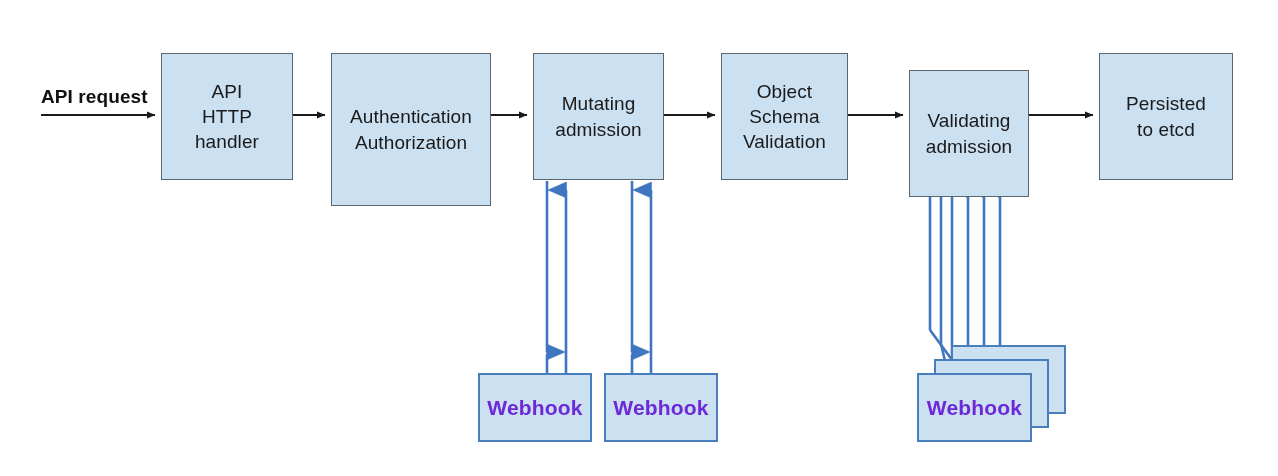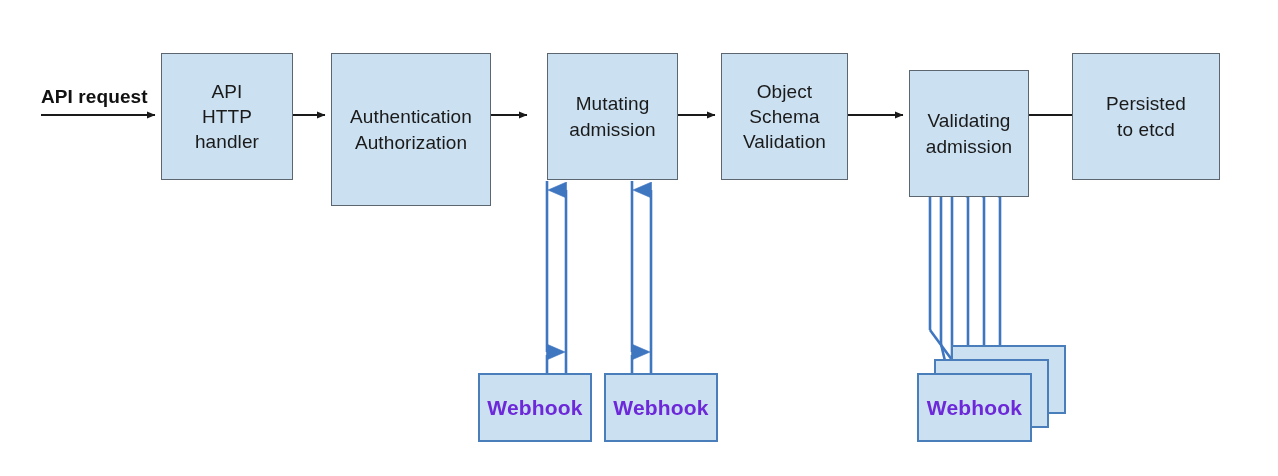--- a/index.html
+++ b/index.html
@@ -146,31 +146,31 @@
 
   <div class="request-label" style="left:41px; top:86px;">API request</div>
 
   <div class="stage-box" style="left:161px; top:53px; width:132px; height:127px;">API
 HTTP
 handler</div>
 
   <div class="stage-box" style="left:331px; top:53px; width:160px; height:153px;">Authentication
 Authorization</div>
 
-  <div class="stage-box" style="left:533px; top:53px; width:131px; height:127px;margin-left:14px;">Mutating
+  <div class="stage-box" style="left:533px; top:53px; width:131px; height:127px;">Mutating
 admission</div>
 
   <div class="stage-box" style="left:721px; top:53px; width:127px; height:127px;">Object
 Schema
 Validation</div>
 
   <div class="stage-box" style="left:909px; top:70px; width:120px; height:127px;">Validating
 admission</div>
 
-  <div class="stage-box" style="left:1072px; top:53px; width:148px; height:127px;">Persisted
+  <div class="stage-box" style="left:1099px; top:53px; width:134px; height:127px;">Persisted
 to etcd</div>
 
   <div class="webhook-box" style="left:478px; top:373px; width:114px; height:69px;">Webhook</div>
 
   <div class="webhook-box" style="left:604px; top:373px; width:114px; height:69px;">Webhook</div>
 
   <div class="webhook-ghost" style="left:951px; top:345px; width:115px; height:69px;"></div>
   <div class="webhook-ghost" style="left:934px; top:359px; width:115px; height:69px;"></div>
   <div class="webhook-box" style="left:917px; top:373px; width:115px; height:69px;">Webhook</div>
 </div>

